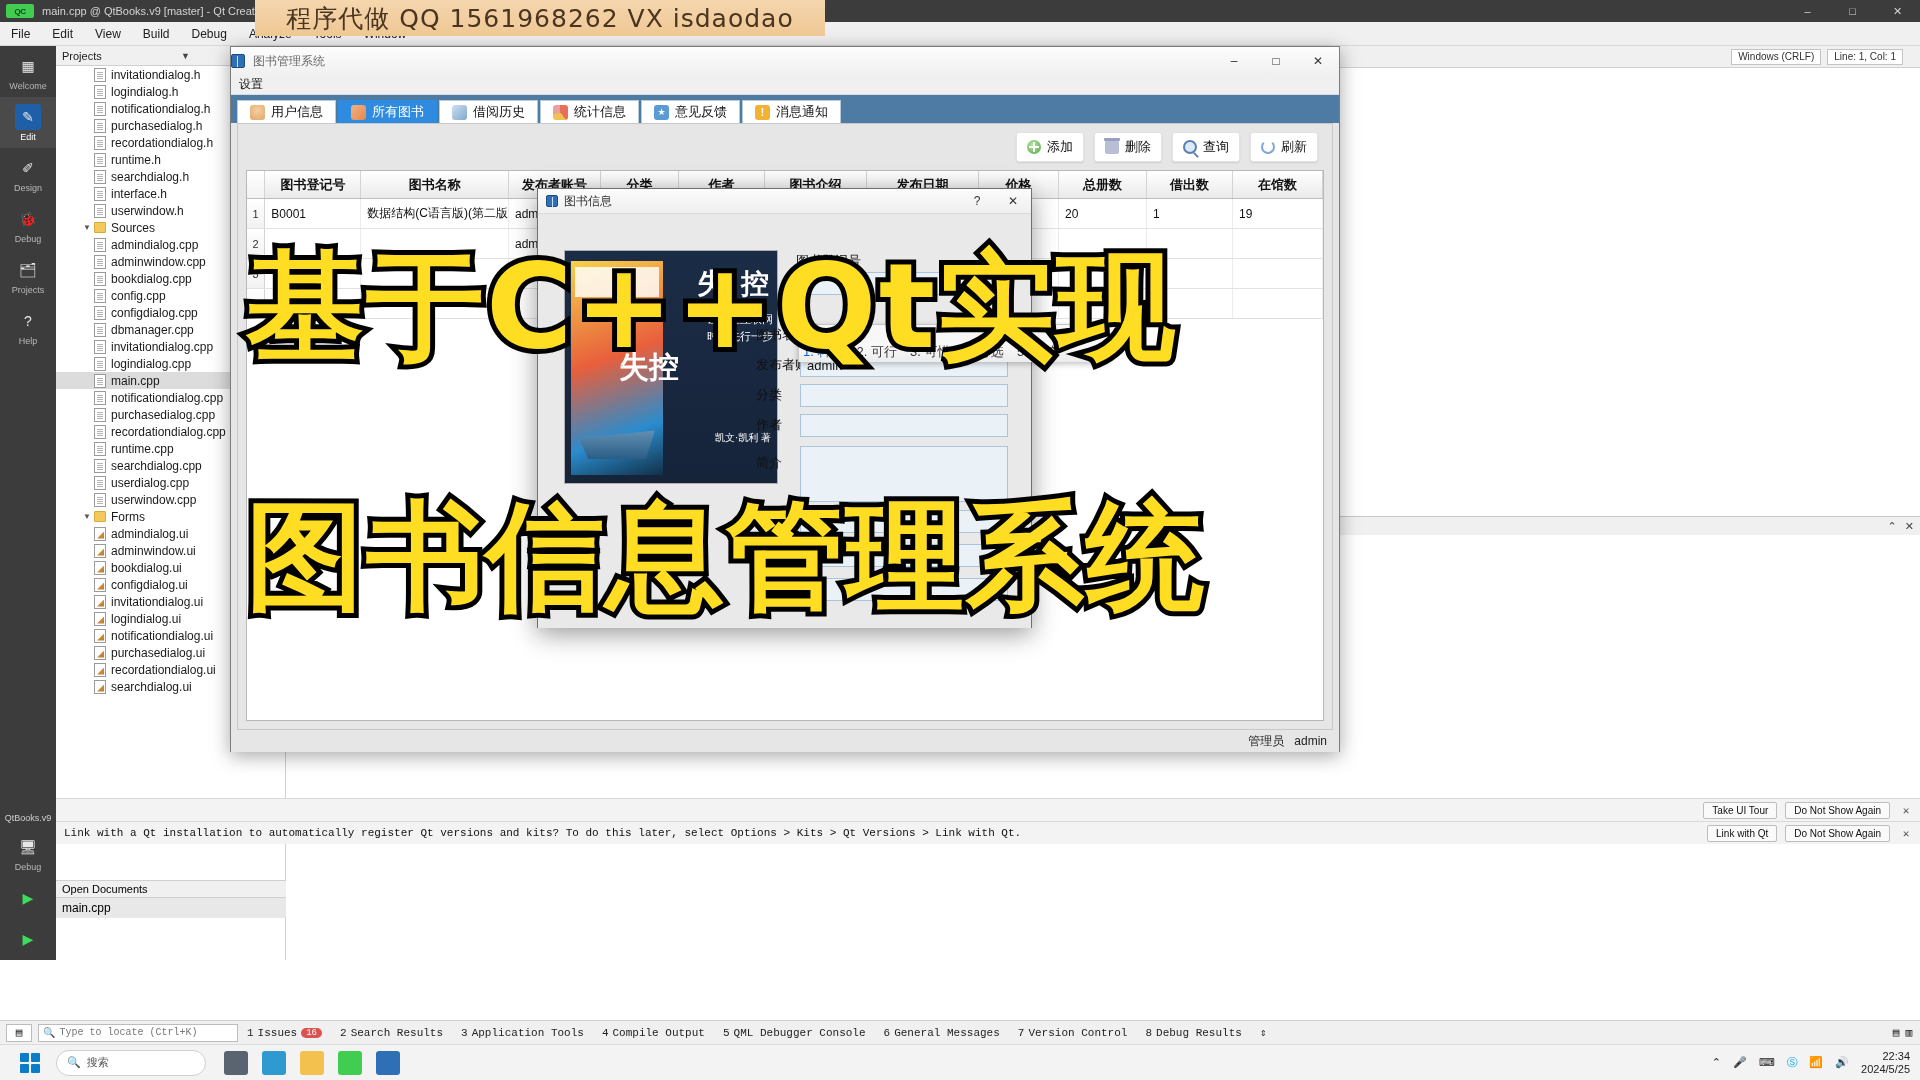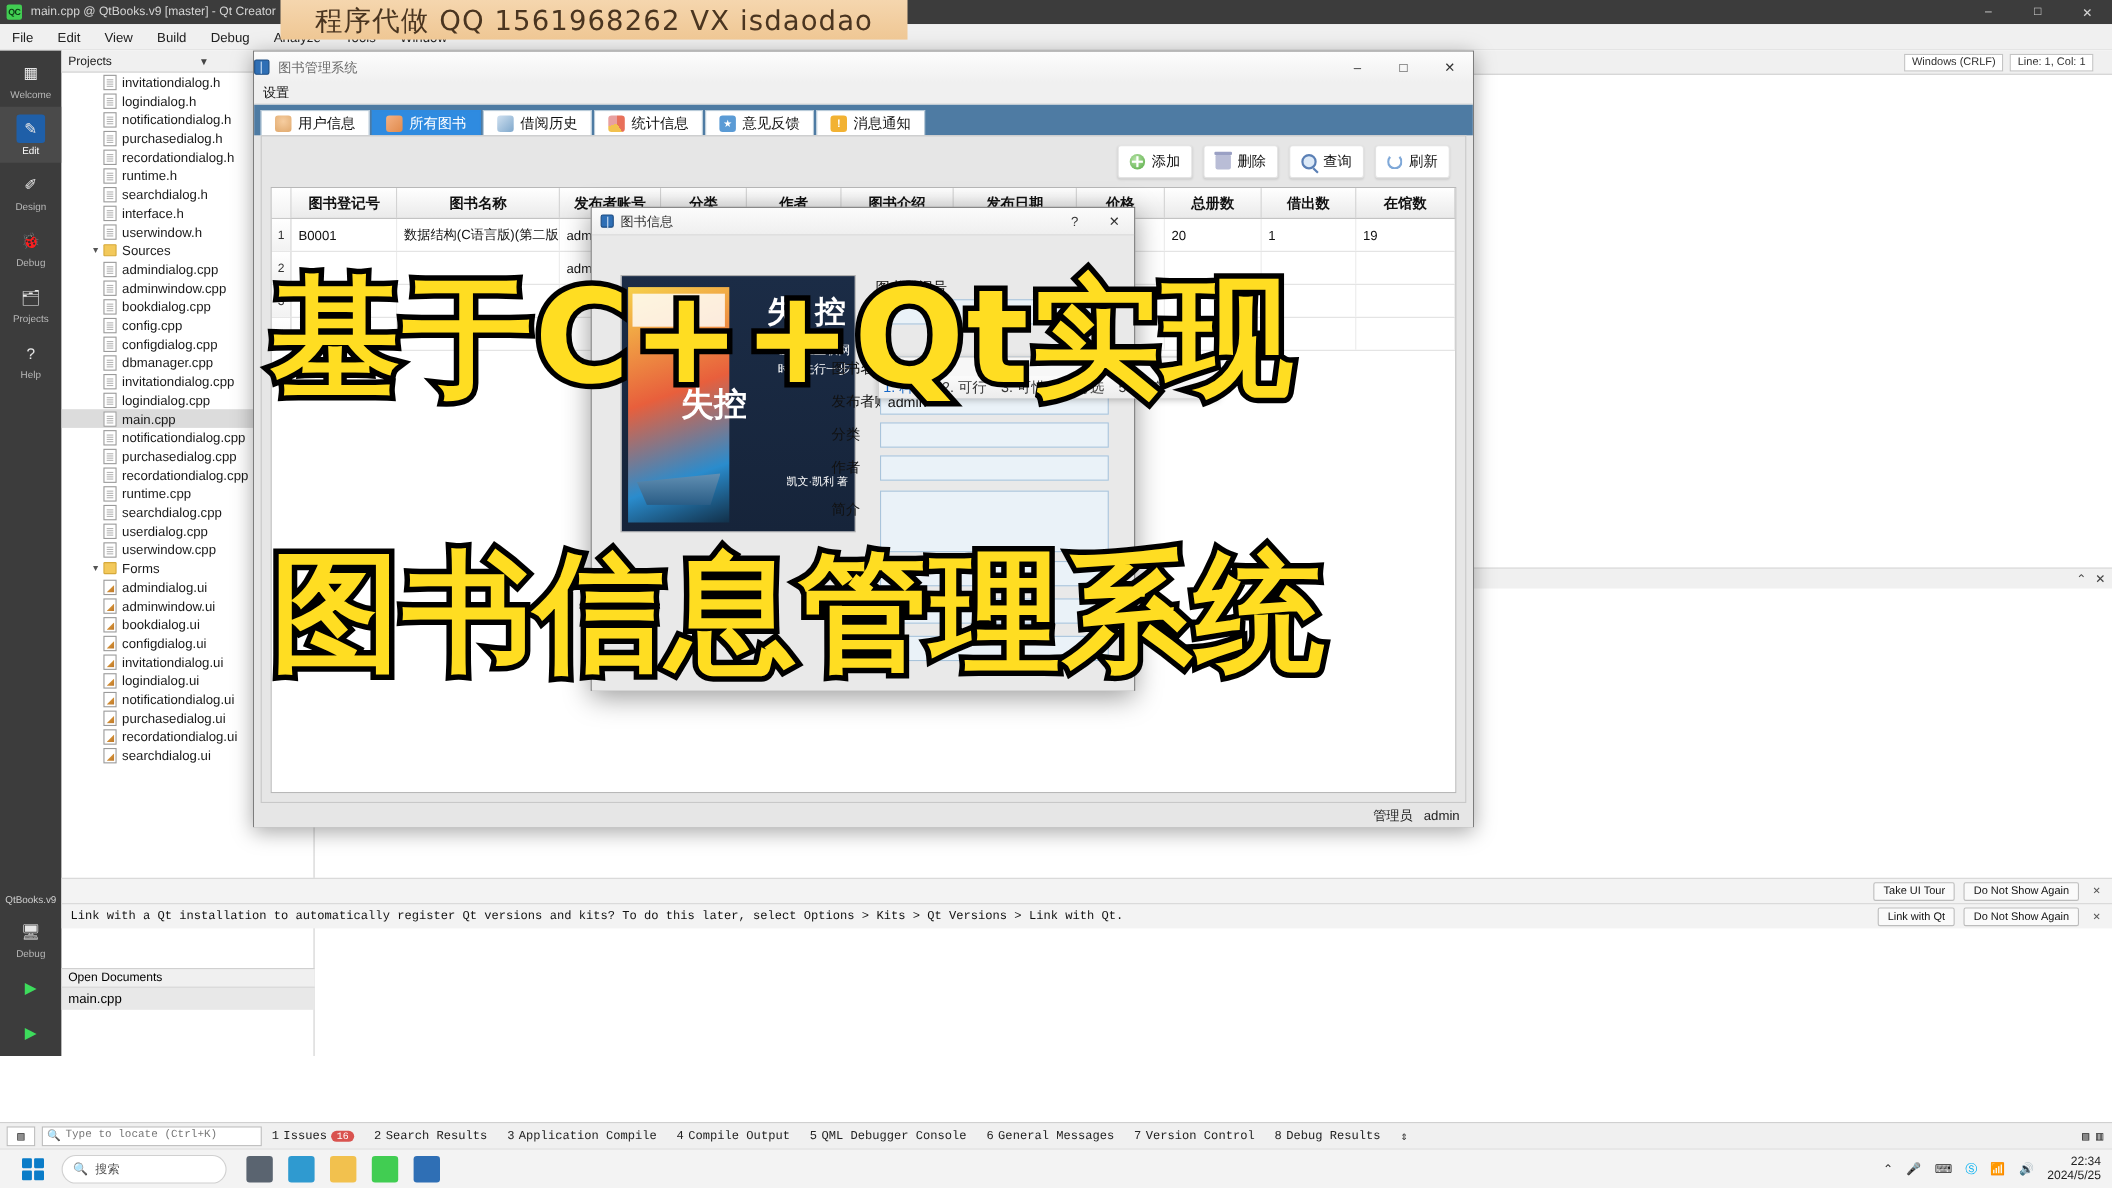--- a/index.html
+++ b/index.html
@@ -4,21 +4,21 @@
 <style>
   * { box-sizing: border-box; margin:0; padding:0; }
   html,body { width:1920px; height:1080px; overflow:hidden; background:#1e1e1e;
     font-family:"Liberation Sans","DejaVu Sans",sans-serif; }
   #root { position:relative; width:1920px; height:1080px; }
 
   
   .qtc { position:absolute; inset:0; background:#ffffff; }
   .qtc-title { position:absolute; left:0; top:0; width:1920px; height:22px;
      background:#3c3c3c; color:#d4d4d4; font-size:11px; display:flex; align-items:center; }
-  .qtc-logo { width:14px; height:14px; margin:0 8px 0 6px; background:#41cd52;
+  .qtc-logo { width:28px; height:14px; margin:0 8px 0 6px; background:#41cd52;
      border-radius:2px; color:#0b3d15; font-size:8px; font-weight:bold; display:flex;
      align-items:center; justify-content:center; letter-spacing:-0.5px;}
   .win-btns { position:absolute; right:0; top:0; display:flex; height:22px; }
   .win-btn { width:45px; height:22px; display:flex; align-items:center; justify-content:center;
      color:#d4d4d4; font-size:11px; }
 
   .qtc-menu { position:absolute; left:0; top:22px; width:1920px; height:24px;
      background:#f0f0f0; border-bottom:1px solid #d8d8d8; display:flex; align-items:center;
      font-size:12px; color:#202020; }
   .qtc-menu .mi { padding:3px 11px; }
@@ -548,21 +548,21 @@
             <span>1</span>
             <span>Issues</span>
             <span class="badge">16</span>
           </span>
           <span class="sbitem">
             <span>2</span>
             <span>Search Results</span>
           </span>
           <span class="sbitem">
             <span>3</span>
-            <span>Application Compile</span>
+            <span>Application Tools</span>
           </span>
           <span class="sbitem">
             <span>4</span>
             <span>Compile Output</span>
           </span>
           <span class="sbitem">
             <span>5</span>
             <span>QML Debugger Console</span>
           </span>
           <span class="sbitem">

